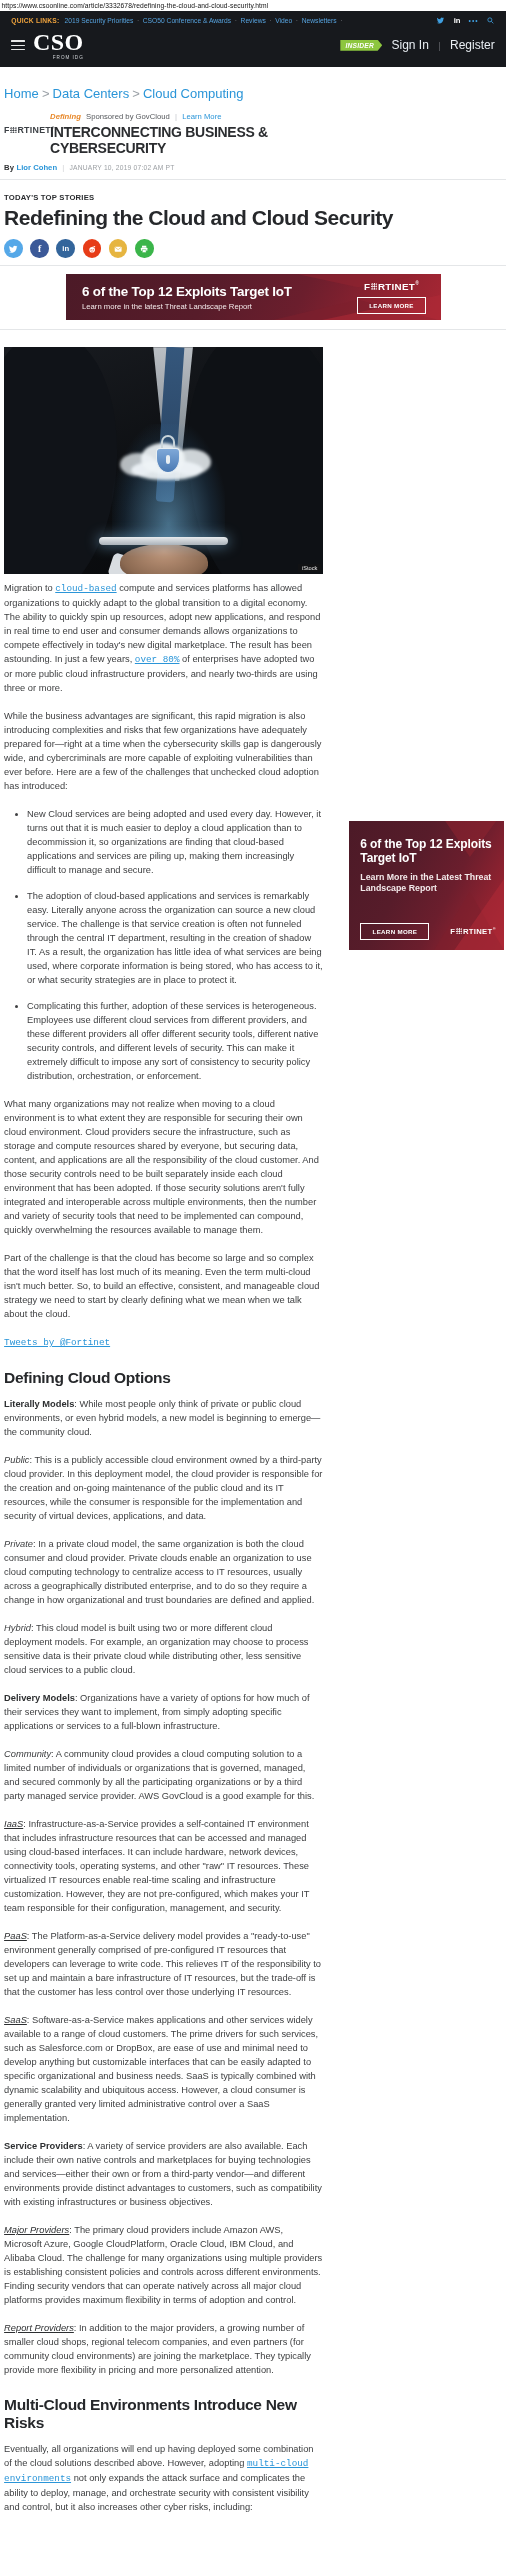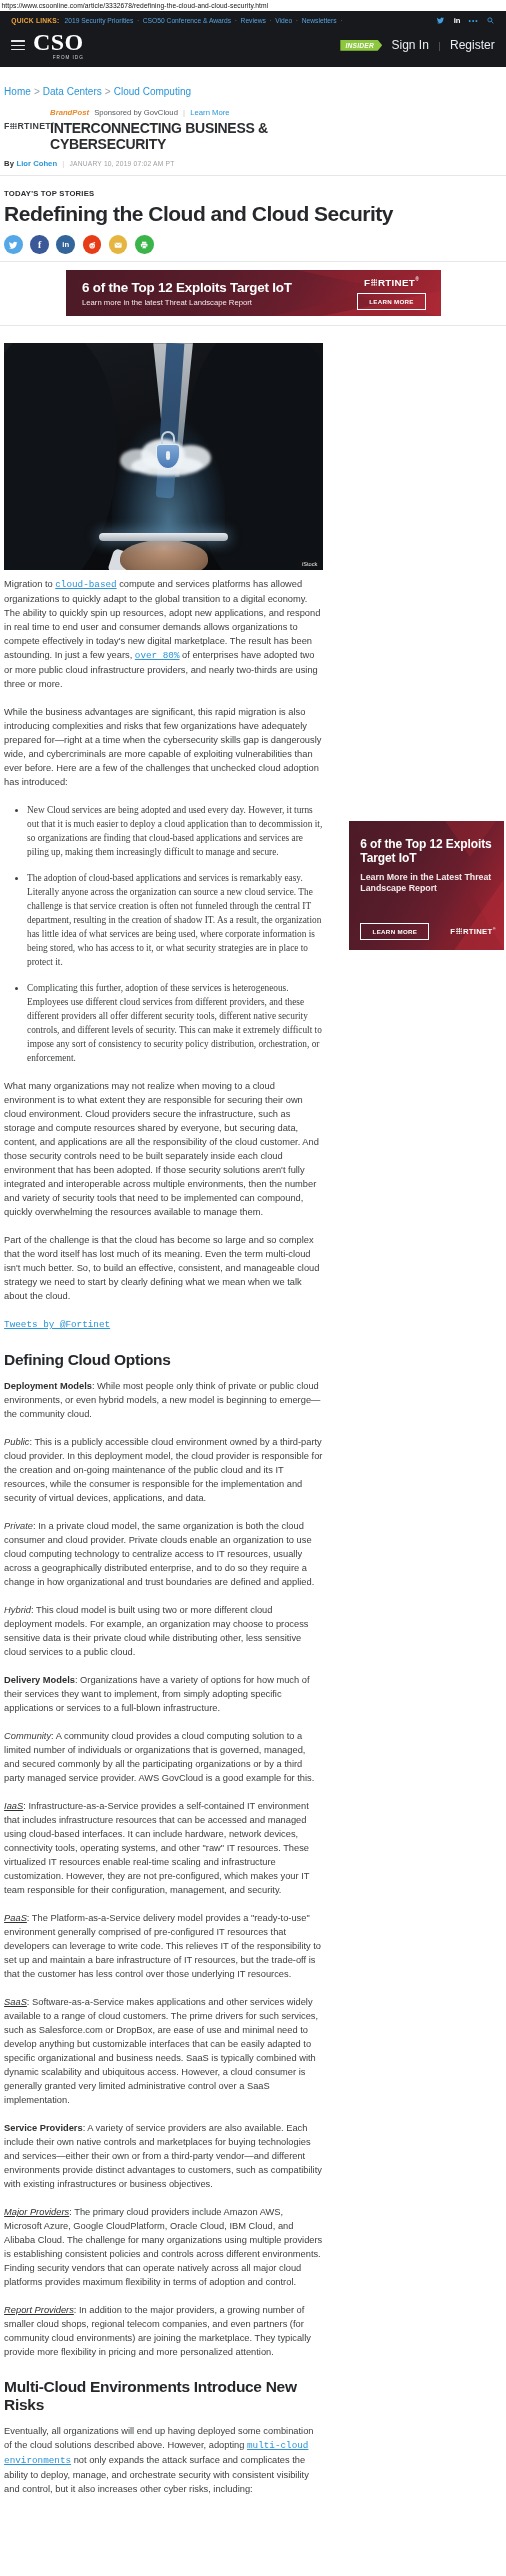--- a/index.html
+++ b/index.html
@@ -23,21 +23,21 @@
   .hamburger { width:13.4px; height:10.3px; display:flex; flex-direction:column; justify-content:space-between; margin-right:8.2px; cursor:pointer; }
   .hamburger span { display:block; height:1.5px; background:#e8e8e8; border-radius:0.5px; }
   .cso-logo { color:#fff; font-family:"Liberation Serif", serif; font-weight:bold; font-size:24px; line-height:1; letter-spacing:0.5px; }
   .cso-sub { color:#cfd2d6; font-size:4.6px; letter-spacing:1px; margin-top:1px; text-align:right; }
   .mh-spacer { flex:1; }
   .insider-badge { background:#8dc63f; color:#fff; font-style:italic; font-weight:bold; font-size:6.7px; padding:2.1px 8.2px 2.1px 5.2px; clip-path:polygon(0 0, calc(100% - 4.6px) 0, 100% 50%, calc(100% - 4.6px) 100%, 0 100%); letter-spacing:0.2px; cursor:pointer; }
   .auth-link { color:#e9eef3; font-size:12px; margin-left:9.3px; text-decoration:none; }
   .auth-sep { color:#5b5e63; font-size:9.8px; margin-left:9.3px; }
 
   
-  .breadcrumb { margin:19px 0 0 4.1px; font-size:10px; }
+  .breadcrumb { margin:19px 0 0 4.1px; font-size:13px; }
   .crumb { color:#2a95d8; text-decoration:none; }
   .crumb-sep { color:#9aa0a6; margin:0 3.1px; }
 
   
   .brandpost { display:flex; margin:10.3px 0 0 4.1px; }
   .bp-logo-col { width:46px; padding-top:13.4px; }
   .bp-main {}
   .bp-meta { font-size:7.7px; display:flex; align-items:center; }
   .bp-label { color:#e8892b; font-weight:bold; font-style:italic; margin-right:5.2px; }
   .bp-sponsored { color:#55585c; margin-right:5.2px; }
@@ -105,21 +105,21 @@
   .hero-lock .hole { position:absolute; left:9.8px; top:11.3px; width:4.1px; height:8.2px; background:#e8eef2; border-radius:2.1px; }
   .hero-tablet { position:absolute; left:95px; top:190px; width:129px; height:8.2px; background:linear-gradient(180deg,#e8ebee,#aab2b9); border-radius:4.1px; z-index:4; box-shadow:0 0 12.4px 2.1px rgba(130,190,230,.45); }
   .hero-hand { position:absolute; left:116px; top:197px; width:88px; height:36px; background:radial-gradient(ellipse at 50% 20%, #c2987c, #8c6ا); background:radial-gradient(ellipse at 50% 20%, #c2987c, #8c6a52 70%, #5e4637); border-radius:50% 50% 40% 40%; z-index:3; }
   .hero-cuff { position:absolute; left:106px; top:210px; width:36px; height:24px; background:#d9dde1; border-radius:5.2px; transform:rotate(18deg); z-index:2; }
   .hero-credit { position:absolute; right:2.1px; bottom:2.1px; background:rgba(20,20,20,.65); color:#e8e8e8; font-size:5.7px; padding:1px 3.6px; z-index:5; }
 
   
   .article-body { width:319px; margin:7.2px 0 0 4.1px; }
   .art-p { font-size:9.3px; line-height:14px; color:#3f4042; margin:0 0 14px; }
   .art-h2 { font-size:15.5px; font-weight:800; color:#26282b; letter-spacing:-0.3px; margin:18.5px 0 10.3px; }
-  .art-ul { margin:0 0 14px; padding-left:23px;font-family:Liberation Serif, serif; }
+  .art-ul { margin:0 0 14px; padding-left:23px; }
   .art-li { font-size:9.3px; line-height:14px; color:#3f4042; margin-bottom:12px; }
   .seg.link { color:#2a95d8; text-decoration:underline; }
   .seg.b { font-weight:bold; color:#2d2f31; }
   .seg.i { font-style:italic; }
   .seg.iu { font-style:italic; text-decoration:underline; color:#2d2f31; }
   a.seg { cursor:pointer;font-family:Liberation Mono, monospace; }
 </style>
 </head>
 <body>
 
@@ -187,21 +187,21 @@
     <div class="bp-logo-col">
       <span class="ftnt">
           <span>F</span>
           <span class="ftnt-grid"></span>
           <span>RTINET</span>
           <span class="ftnt-r">®</span>
         </span>
     </div>
     <div class="bp-main">
       <div class="bp-meta">
-        <span class="bp-label">BrandPost</span>
+        <span class="bp-label">Defining</span>
         <span class="bp-sponsored">Sponsored by GovCloud</span>
         <span class="bp-pipe">|</span>
         <a class="bp-learnmore" href="#">Learn More</a>
       </div>
       <div class="bp-title" style="max-width:268px;">INTERCONNECTING BUSINESS &amp; CYBERSECURITY</div>
     </div>
   </div>
 
   <div class="byline">
     <span class="by-prefix">By</span>
@@ -299,21 +299,21 @@
       <p class="art-p">While the business advantages are significant, this rapid migration is also introducing complexities and risks that few organizations have adequately prepared for—right at a time when the cybersecurity skills gap is dangerously wide, and cybercriminals are more capable of exploiting vulnerabilities than ever before. Here are a few of the challenges that unchecked cloud adoption has introduced:</p>
       <ul class="art-ul">
         <li class="art-li">New Cloud services are being adopted and used every day. However, it turns out that it is much easier to deploy a cloud application than to decommission it, so organizations are finding that cloud-based applications and services are piling up, making them increasingly difficult to manage and secure.</li>
         <li class="art-li">The adoption of cloud-based applications and services is remarkably easy. Literally anyone across the organization can source a new cloud service. The challenge is that service creation is often not funneled through the central IT department, resulting in the creation of shadow IT. As a result, the organization has little idea of what services are being used, where corporate information is being stored, who has access to it, or what security strategies are in place to protect it.</li>
         <li class="art-li">Complicating this further, adoption of these services is heterogeneous. Employees use different cloud services from different providers, and these different providers all offer different security tools, different native security controls, and different levels of security. This can make it extremely difficult to impose any sort of consistency to security policy distribution, orchestration, or enforcement.</li>
       </ul>
       <p class="art-p">What many organizations may not realize when moving to a cloud environment is to what extent they are responsible for securing their own cloud environment. Cloud providers secure the infrastructure, such as storage and compute resources shared by everyone, but securing data, content, and applications are all the responsibility of the cloud customer. And those security controls need to be built separately inside each cloud environment that has been adopted. If those security solutions aren't fully integrated and interoperable across multiple environments, then the number and variety of security tools that need to be implemented can compound, quickly overwhelming the resources available to manage them.</p>
       <p class="art-p">Part of the challenge is that the cloud has become so large and so complex that the word itself has lost much of its meaning. Even the term multi-cloud isn't much better. So, to build an effective, consistent, and manageable cloud strategy we need to start by clearly defining what we mean when we talk about the cloud.</p>
       <p class="art-p"><a class="seg link" href="#">Tweets by @Fortinet</a></p>
       <h2 class="art-h2">Defining Cloud Options</h2>
-      <p class="art-p"><span class="seg b">Deployment Models</span><span class="seg ">: While most people only think of private or public cloud environments, or even hybrid models, a new model is beginning to emerge—the community cloud.</span></p>
+      <p class="art-p"><span class="seg b">Literally Models</span><span class="seg ">: While most people only think of private or public cloud environments, or even hybrid models, a new model is beginning to emerge—the community cloud.</span></p>
       <p class="art-p"><span class="seg i">Public</span><span class="seg ">: This is a publicly accessible cloud environment owned by a third-party cloud provider. In this deployment model, the cloud provider is responsible for the creation and on-going maintenance of the public cloud and its IT resources, while the consumer is responsible for the implementation and security of virtual devices, applications, and data.</span></p>
       <p class="art-p"><span class="seg i">Private</span><span class="seg ">: In a private cloud model, the same organization is both the cloud consumer and cloud provider. Private clouds enable an organization to use cloud computing technology to centralize access to IT resources, usually across a geographically distributed enterprise, and to do so they require a change in how organizational and trust boundaries are defined and applied.</span></p>
       <p class="art-p"><span class="seg i">Hybrid</span><span class="seg ">: This cloud model is built using two or more different cloud deployment models. For example, an organization may choose to process sensitive data is their private cloud while distributing other, less sensitive cloud services to a public cloud.</span></p>
       <p class="art-p"><span class="seg b">Delivery Models</span><span class="seg ">: Organizations have a variety of options for how much of their services they want to implement, from simply adopting specific applications or services to a full-blown infrastructure.</span></p>
       <p class="art-p"><span class="seg i">Community</span><span class="seg ">: A community cloud provides a cloud computing solution to a limited number of individuals or organizations that is governed, managed, and secured commonly by all the participating organizations or by a third party managed service provider. AWS GovCloud is a good example for this.</span></p>
       <p class="art-p"><span class="seg iu">IaaS</span><span class="seg ">: Infrastructure-as-a-Service provides a self-contained IT environment that includes infrastructure resources that can be accessed and managed using cloud-based interfaces. It can include hardware, network devices, connectivity tools, operating systems, and other "raw" IT resources. These virtualized IT resources enable real-time scaling and infrastructure customization. However, they are not pre-configured, which makes your IT team responsible for their configuration, management, and security.</span></p>
       <p class="art-p"><span class="seg iu">PaaS</span><span class="seg ">: The Platform-as-a-Service delivery model provides a "ready-to-use" environment generally comprised of pre-configured IT resources that developers can leverage to write code. This relieves IT of the responsibility to set up and maintain a bare infrastructure of IT resources, but the trade-off is that the customer has less control over those underlying IT resources.</span></p>
       <p class="art-p"><span class="seg iu">SaaS</span><span class="seg ">: Software-as-a-Service makes applications and other services widely available to a range of cloud customers. The prime drivers for such services, such as Salesforce.com or DropBox, are ease of use and minimal need to develop anything but customizable interfaces that can be easily adapted to specific organizational and business needs. SaaS is typically combined with dynamic scalability and ubiquitous access. However, a cloud consumer is generally granted very limited administrative control over a SaaS implementation.</span></p>
       <p class="art-p"><span class="seg b">Service Providers</span><span class="seg ">: A variety of service providers are also available. Each include their own native controls and marketplaces for buying technologies and services—either their own or from a third-party vendor—and different environments provide distinct advantages to customers, such as compatibility with existing infrastructures or business objectives.</span></p>
       <p class="art-p"><span class="seg iu">Major Providers</span><span class="seg ">: The primary cloud providers include Amazon AWS, Microsoft Azure, Google CloudPlatform, Oracle Cloud, IBM Cloud, and Alibaba Cloud. The challenge for many organizations using multiple providers is establishing consistent policies and controls across different environments. Finding security vendors that can operate natively across all major cloud platforms provides maximum flexibility in terms of adoption and control.</span></p>

